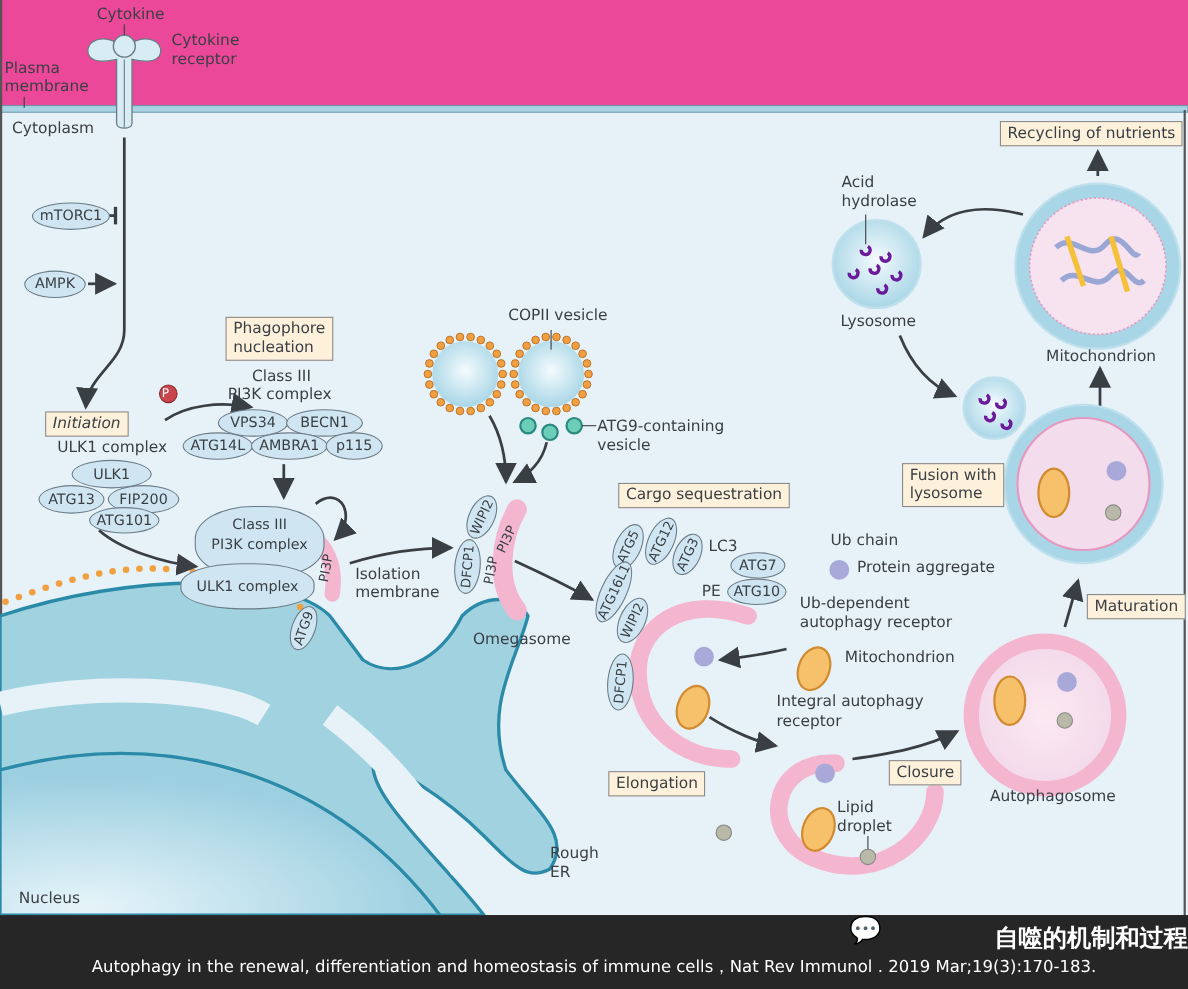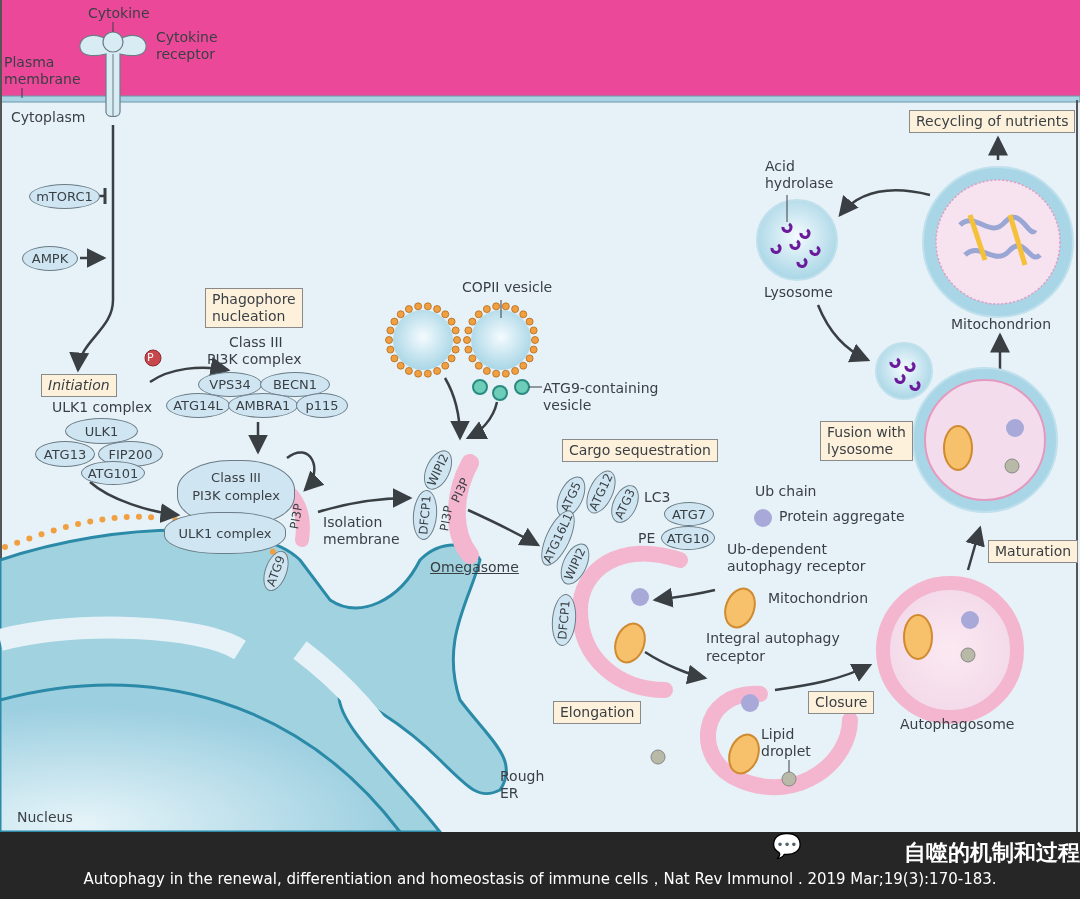--- a/index.html
+++ b/index.html
@@ -272,21 +272,21 @@
 <div class="lbl" style="left:323px;top:514px;">Isolation</div>
 <div class="lbl" style="left:323px;top:531px;">membrane</div>
 
 <div class="lbl" style="left:462px;top:279px;">COPII vesicle</div>
 <div class="lbl" style="left:543px;top:380px;">ATG9-containing</div>
 <div class="lbl" style="left:543px;top:397px;">vesicle</div>
 <div class="ov rot" style="left:417px;top:458px;width:42px;height:24px;transform:rotate(-65deg);font-size:12px;">WIPI2</div>
 <div class="ov rot" style="left:400px;top:503px;width:50px;height:24px;transform:rotate(-85deg);font-size:12px;">DFCP1</div>
 <div class="lbl rot" style="left:434px;top:510px;transform:rotate(-80deg);font-size:12px;">PI3P</div>
 <div class="lbl rot" style="left:448px;top:482px;transform:rotate(-65deg);font-size:12px;">PI3P</div>
-<div class="lbl" style="left:430px;top:559px;text-decoration:underline;">Omegasome</div>
+<div class="lbl" style="left:430px;top:573px;">Omegasome</div>
 
 <div class="box" style="left:562px;top:439px;">Cargo sequestration</div>
 <div class="ov rot" style="left:549px;top:485px;width:44px;height:24px;transform:rotate(-65deg);font-size:12px;">ATG5</div>
 <div class="ov rot" style="left:578px;top:480px;width:46px;height:24px;transform:rotate(-65deg);font-size:12px;">ATG12</div>
 <div class="ov rot" style="left:605px;top:492px;width:40px;height:24px;transform:rotate(-65deg);font-size:12px;">ATG3</div>
 <div class="ov rot" style="left:528px;top:526px;width:60px;height:24px;transform:rotate(-65deg);font-size:12px;">ATG16L1</div>
 <div class="ov rot" style="left:553px;top:552px;width:44px;height:24px;transform:rotate(-65deg);font-size:12px;">WIPI2</div>
 <div class="ov rot" style="left:538px;top:608px;width:52px;height:24px;transform:rotate(-85deg);font-size:12px;">DFCP1</div>
 <div class="lbl" style="left:644px;top:489px;">LC3</div>
 <div class="lbl" style="left:638px;top:530px;">PE</div>

